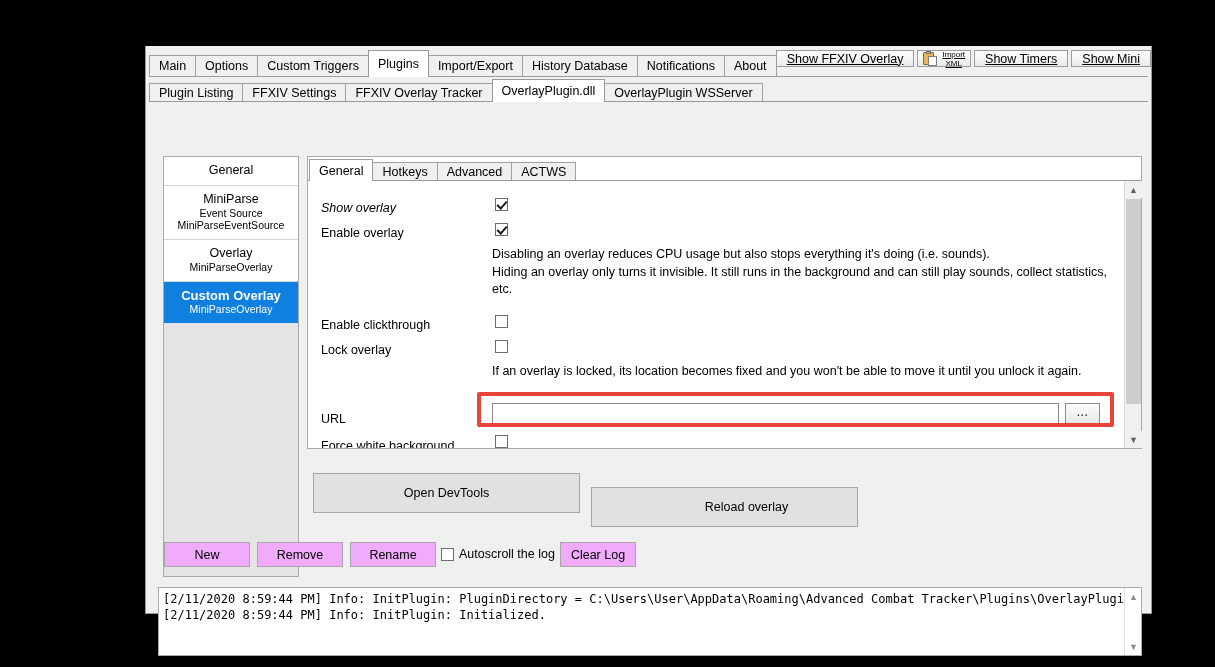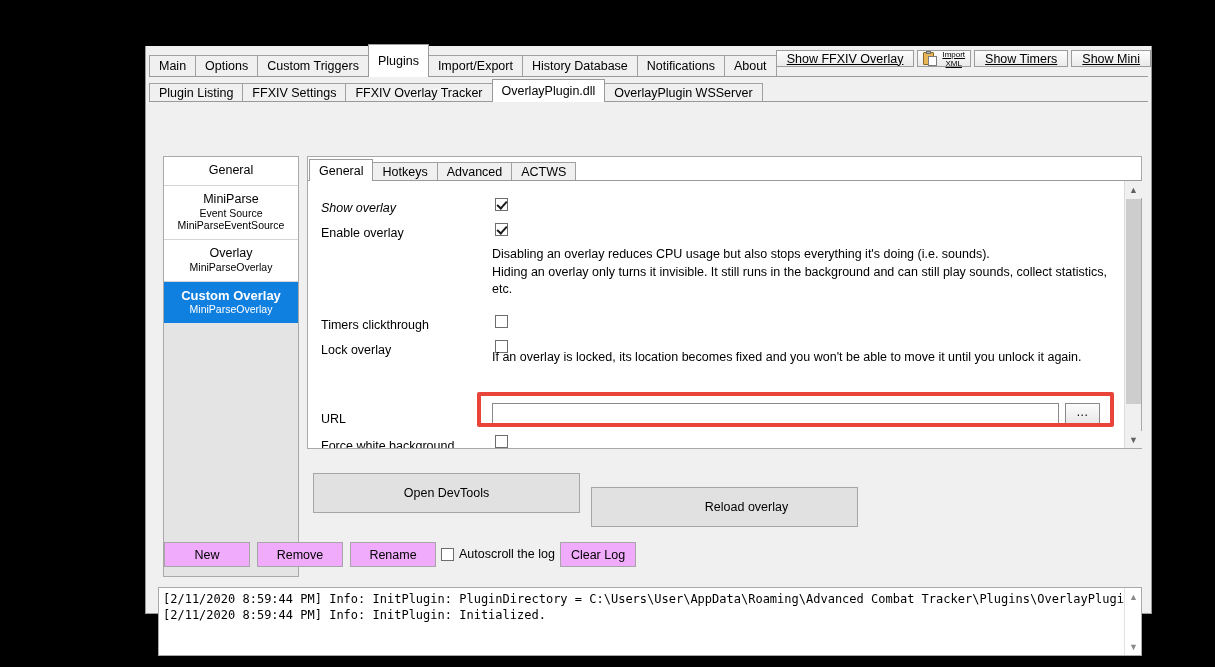--- a/index.html
+++ b/index.html
@@ -38,21 +38,21 @@
     display: flex; align-items: center;
     font-size: 12.5px; color: #000;
     background: #f0f0f0;
     border: 1px solid #a0a0a0;
     border-bottom: none;
     margin-right: -1px;
     line-height: 1;
     white-space: nowrap;
   }
   .tab.active {
-    height: 33px;
+    height: 27px;
     background: #fff;
     border-color: #9a9a9a;
     position: relative;
     z-index: 5;
     font-size: 12.5px;
   }
   .tabstrip-line {
     position: absolute;
     left: 3px; right: 3px; top: 30px;
     height: 1px; background: #9a9a9a;
@@ -453,27 +453,27 @@
 
           <div class="flabel" style="left:13px; top:45px;">Enable overlay</div>
           <div class="cbox checked" style="left:187px; top:42px;"></div>
 
           <div class="fdesc" style="left:184px; top:65px; width:620px;">
             <span>Disabling an overlay reduces CPU usage but also stops everything it's doing (i.e. sounds).</span><br>
             <span>Hiding an overlay only turns it invisible. It still runs in the background and can still play sounds, collect statistics,</span><br>
             <span>etc.</span>
           </div>
 
-          <div class="flabel" style="left:13px; top:137px;">Timers clickthrough</div>
+          <div class="flabel" style="left:13px; top:137px;">Enable clickthrough</div>
           <div class="cbox" style="left:187px; top:134px;"></div>
 
           <div class="flabel" style="left:13px; top:162px;">Lock overlay</div>
           <div class="cbox" style="left:187px; top:159px;"></div>
 
-          <div class="fdesc" style="left:184px; top:168px; width:640px;">If an overlay is locked, its location becomes fixed and you won't be able to move it until you unlock it again.</div>
+          <div class="fdesc" style="left:184px; top:182px; width:640px;">If an overlay is locked, its location becomes fixed and you won't be able to move it until you unlock it again.</div>
 
           <div class="flabel" style="left:13px; top:231px;">URL</div>
           <div class="url-input" style="left:184px; top:222px; width:567px; height:23px;"></div>
           <div class="dots-btn" style="left:757px; top:222px; width:35px; height:23px;">
               <span>...</span>
             </div>
 
           <div class="flabel" style="left:13px; top:258px;">Force white background</div>
           <div class="cbox" style="left:187px; top:254px;"></div>
 

